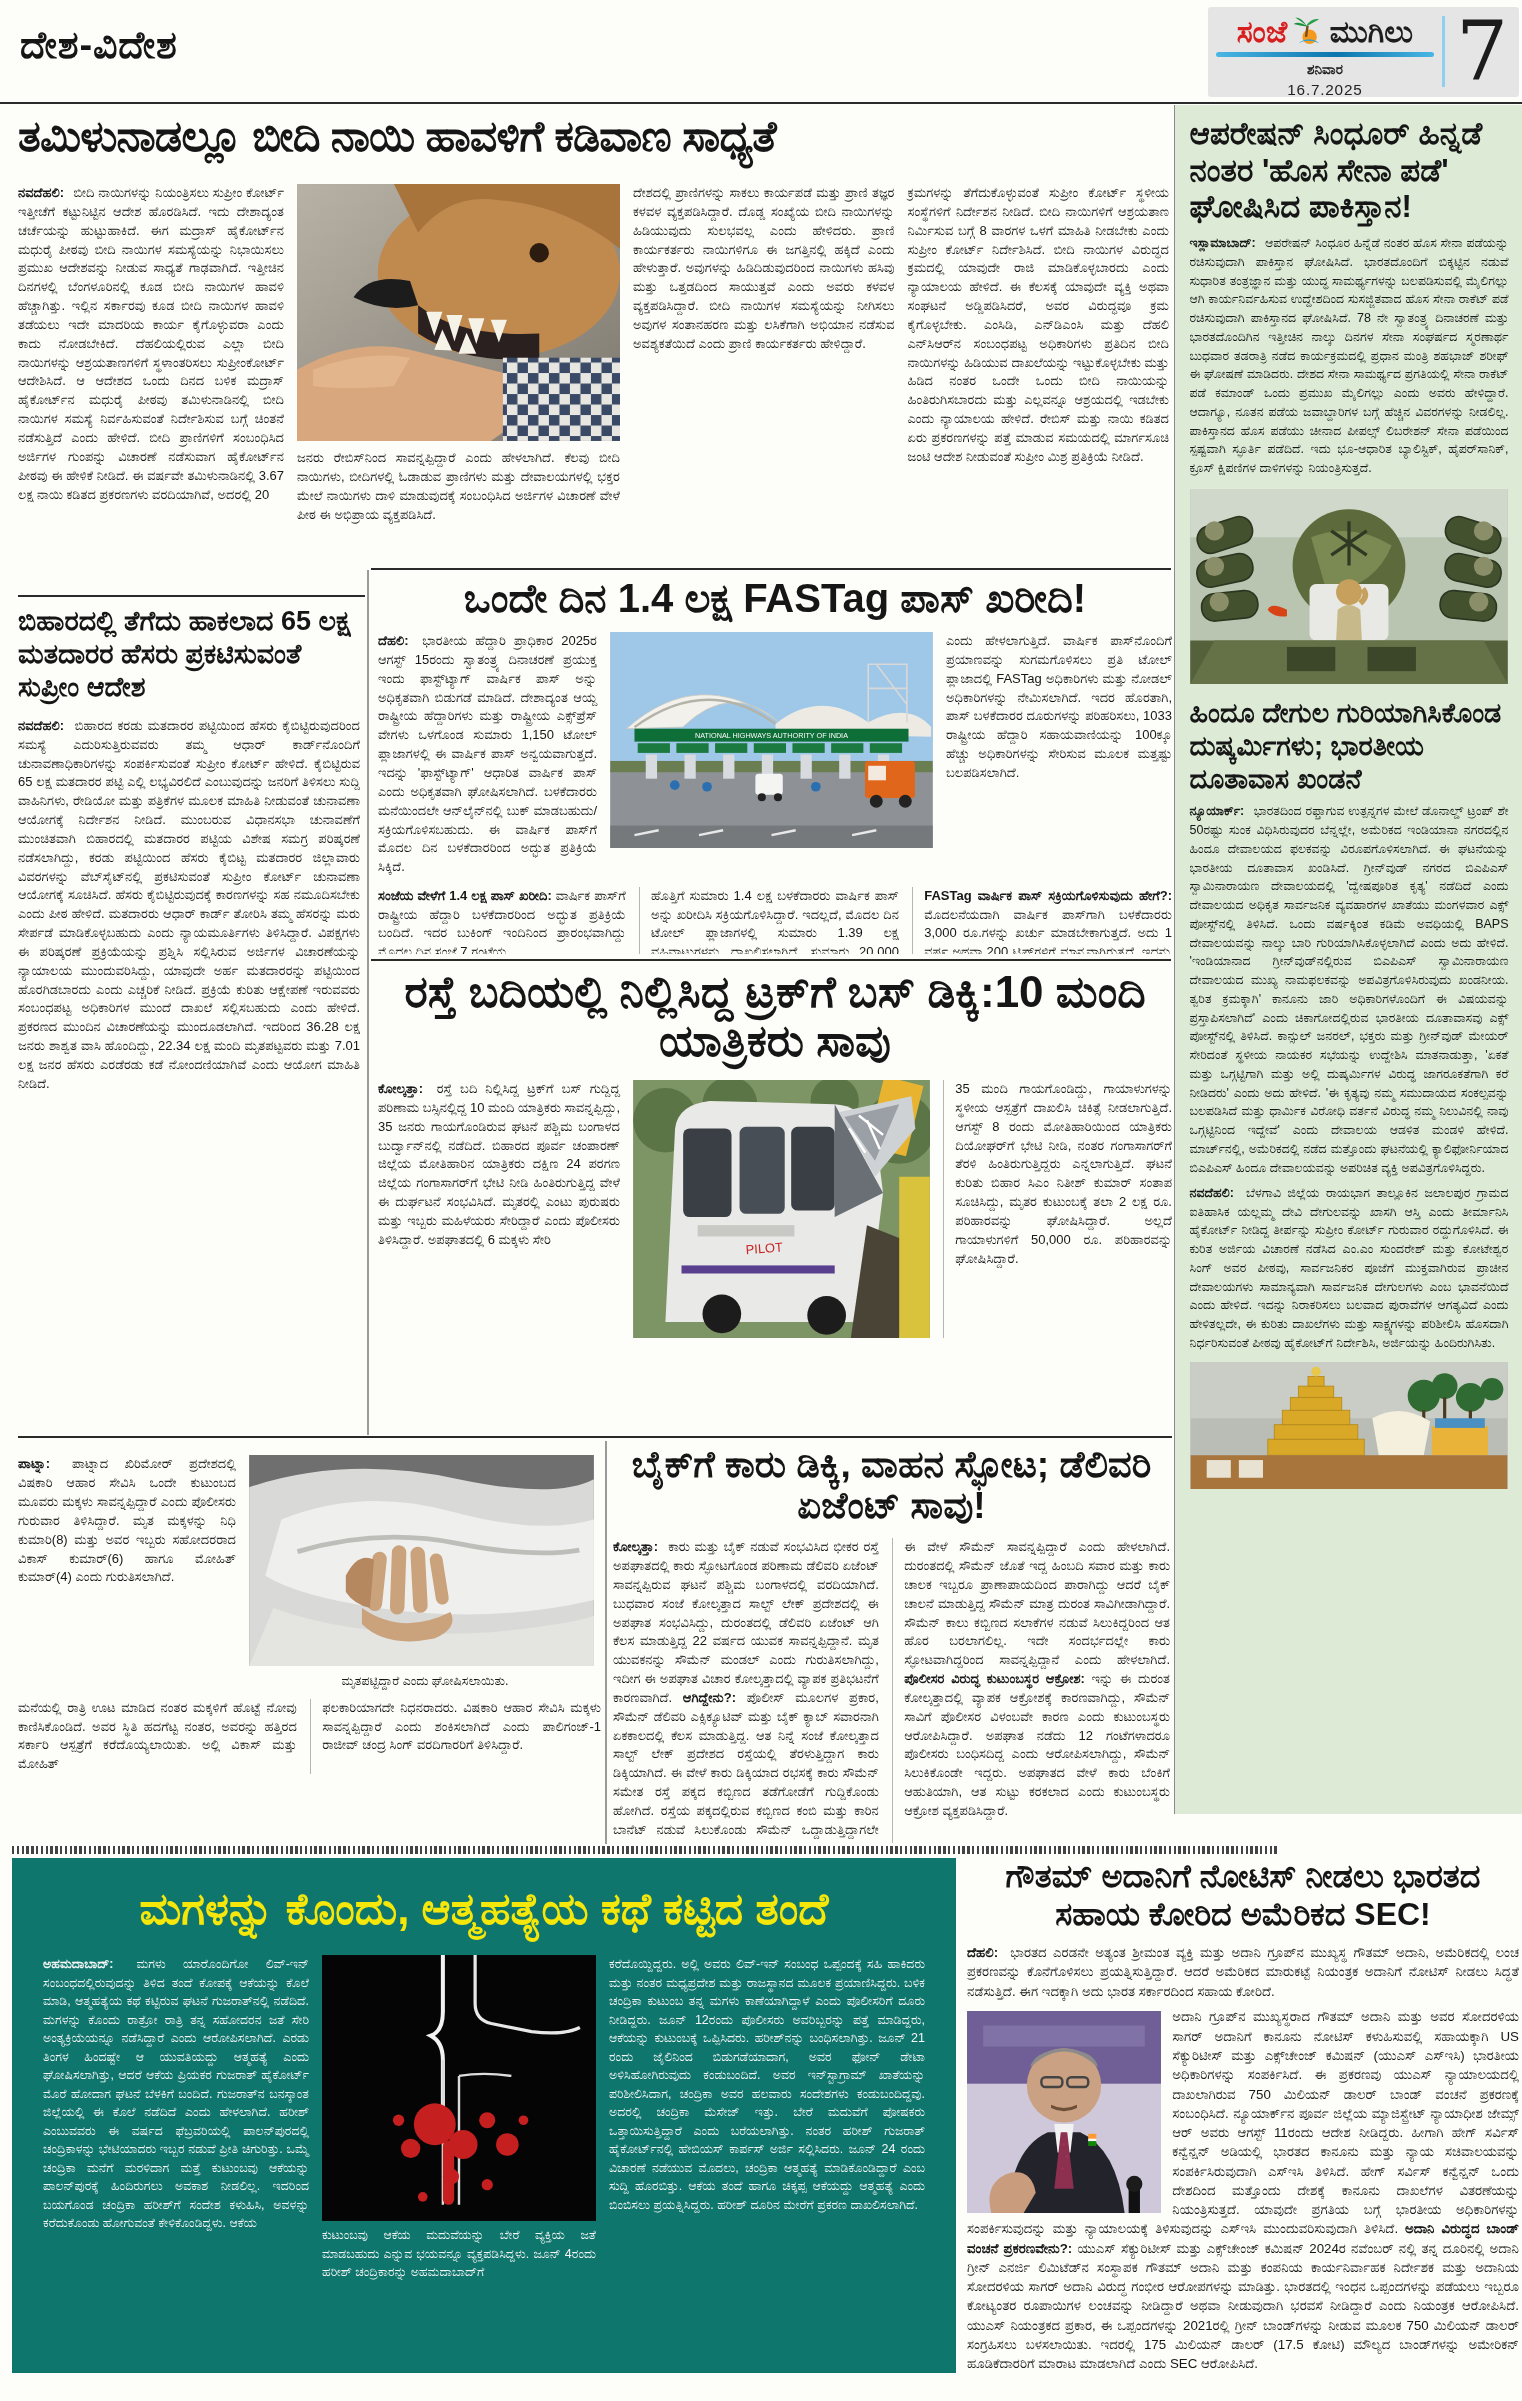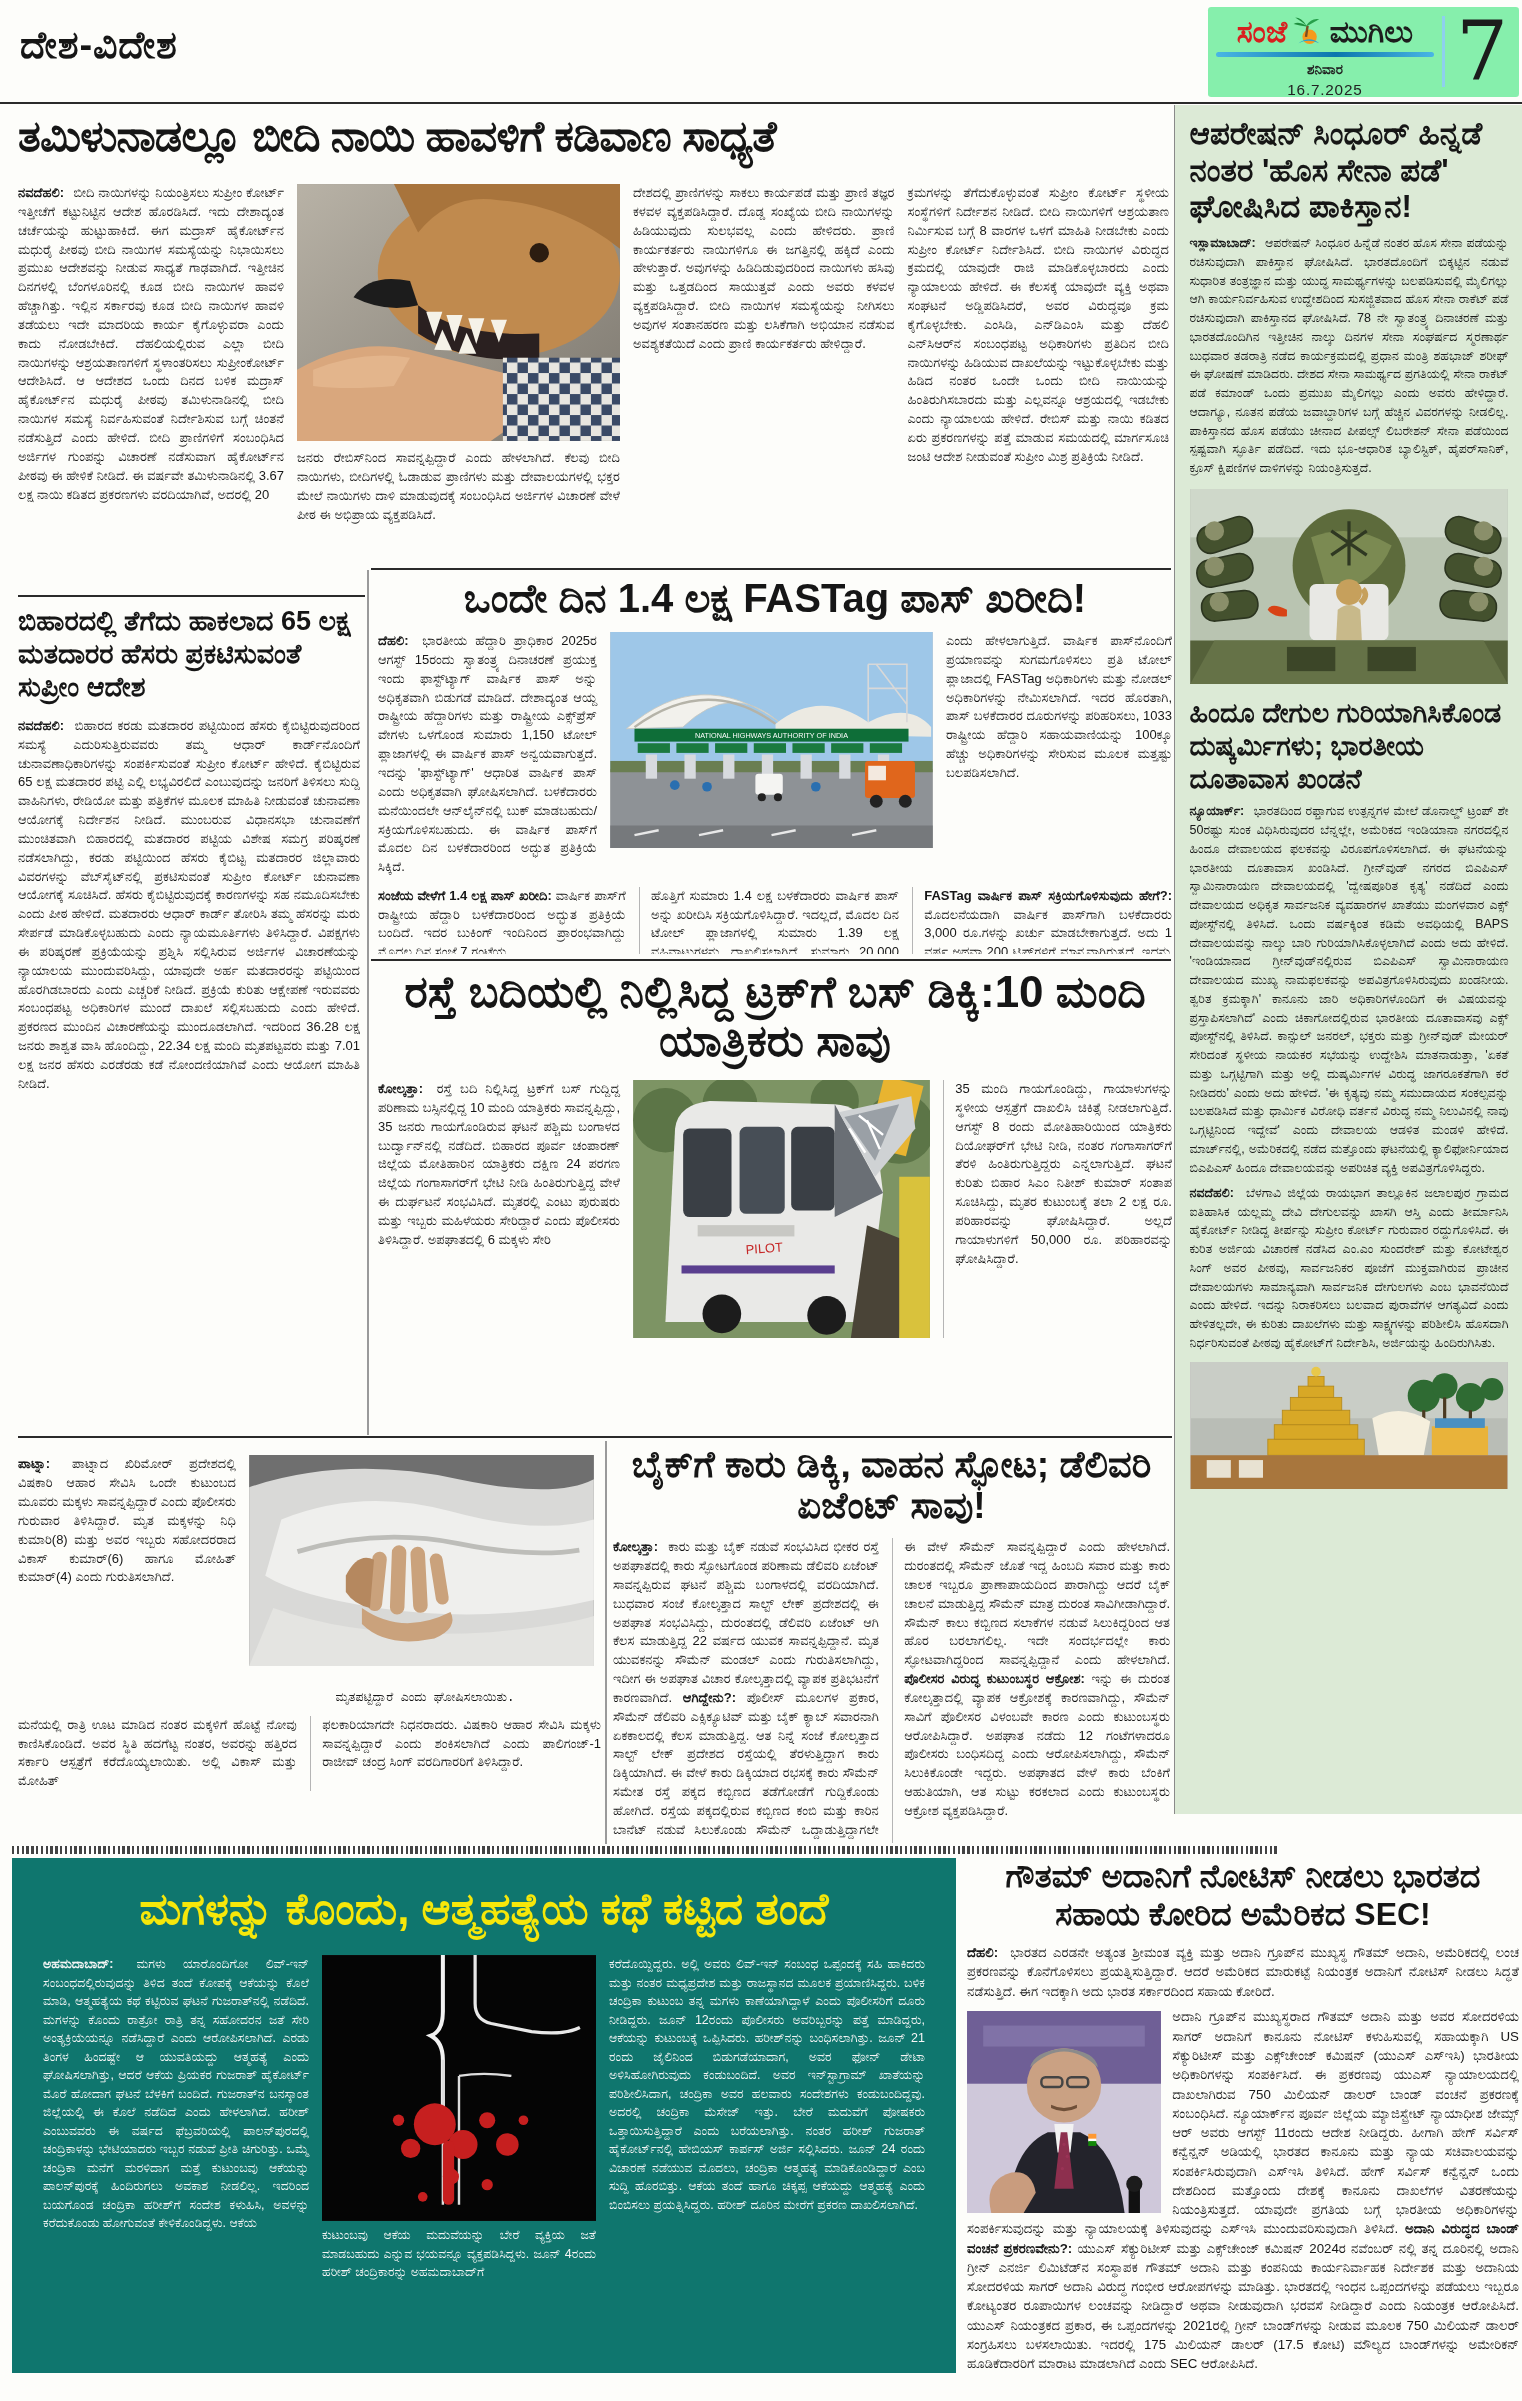--- a/index.html
+++ b/index.html
@@ -2,21 +2,21 @@
 <html style="font-size:13px"><head>
 <meta charset="utf-8">
 <style>
   html,body{margin:0;padding:0;background:#e8e8e4;}
   .page{position:relative;width:1523px;height:2401px;background:#fdfdfa;margin:0 auto;
         font-family:"Liberation Sans","DejaVu Sans",sans-serif;color:#161616;overflow:hidden;}
   .abs{position:absolute;overflow:hidden;}
   .hline{position:absolute;background:#2a2a2a;}
   .vline{position:absolute;background:#9a9a9a;width:1.6px;}
   .section-title{font-size:38px;font-weight:bold;letter-spacing:0.8px;}
-  .masthead{background:#86efac;border-radius:3.2px;display:flex;}
+  .masthead{background:#e5e5e5;border-radius:3.2px;display:flex;}
   .mh-left{flex:1;text-align:center;padding-top:8px;}
   .brandrow{display:flex;align-items:center;justify-content:center;gap:3.2px;}
   .brand1{color:#d81f1f;font-size:30px;font-weight:bold;}
   .brand2{color:#1d1d1d;font-size:30px;font-weight:bold;}
   .swoosh{height:5.6px;width:218px;margin:2.4px auto 4.8px auto;border-radius:3.2px;
           background:linear-gradient(90deg,#49b6e4,#0b76ad 55%,#49b6e4);}
   .mh-day{font-size:13.7px;font-weight:bold;color:#222;}
   .mh-date{font-size:15.3px;color:#222;margin-top:2.4px;letter-spacing:0.8px;}
   .mh-sep{width:3.2px;background:#8ed0ee;margin:9.7px 0;}
   .pageno{width:74px;display:flex;align-items:center;justify-content:center;
@@ -272,21 +272,21 @@
           <path d="M30 190 Q140 230 300 220 Q390 212 428 200 L428 262 L0 262 Z" fill="#e4e4e1"></path>
           <g fill="#caa27c">
             <rect x="150" y="120" width="18" height="74" rx="9" transform="rotate(6 159 157)"></rect>
             <rect x="176" y="112" width="18" height="86" rx="9" transform="rotate(2 185 155)"></rect>
             <rect x="202" y="114" width="18" height="82" rx="9" transform="rotate(-3 211 155)"></rect>
             <rect x="228" y="122" width="16" height="64" rx="8" transform="rotate(-9 236 154)"></rect>
             <path d="M140 190 Q190 225 250 195 Q260 215 230 228 Q170 240 140 210 Z"></path>
           </g>
           <path d="M120 150 Q135 120 155 130 L150 190 Q130 185 120 170 Z" fill="#b5885f"></path>
         </svg>
-        <div class="caption" style="margin-top:24px;text-align:center;font-family:Liberation Mono, monospace;">ಮೃತಪಟ್ಟಿದ್ದಾರೆ ಎಂದು ಘೋಷಿಸಲಾಯಿತು.</div>
+        <div class="caption" style="margin-top:7px;text-align:center;">ಮೃತಪಟ್ಟಿದ್ದಾರೆ ಎಂದು ಘೋಷಿಸಲಾಯಿತು.</div>
       </div>
     </div>
     <div class="cols" style="margin-top:8px;">
       <div class="col body-t">ಮನೆಯಲ್ಲಿ ರಾತ್ರಿ ಊಟ ಮಾಡಿದ ನಂತರ ಮಕ್ಕಳಿಗೆ ಹೊಟ್ಟೆ ನೋವು ಕಾಣಿಸಿಕೊಂಡಿದೆ. ಅವರ ಸ್ಥಿತಿ ಹದಗೆಟ್ಟ ನಂತರ, ಅವರನ್ನು ಹತ್ತಿರದ ಸರ್ಕಾರಿ ಆಸ್ಪತ್ರೆಗೆ ಕರೆದೊಯ್ಯಲಾಯಿತು. ಅಲ್ಲಿ ವಿಕಾಸ್ ಮತ್ತು ಮೋಹಿತ್</div>
       <div class="col body-t col-rule">ಫಲಕಾರಿಯಾಗದೇ ನಿಧನರಾದರು. ವಿಷಕಾರಿ ಆಹಾರ ಸೇವಿಸಿ ಮಕ್ಕಳು ಸಾವನ್ನಪ್ಪಿದ್ದಾರೆ ಎಂದು ಶಂಕಿಸಲಾಗಿದೆ ಎಂದು ಪಾಲಿಗಂಜ್-1 ರಾಜೀವ್ ಚಂದ್ರ ಸಿಂಗ್ ವರದಿಗಾರರಿಗೆ ತಿಳಿಸಿದ್ದಾರೆ.</div>
     </div>
   </div>
 
   <div class="abs" style="left:613px;top:1444px;width:557px;height:399px;">
     <div class="headline-l" style="font-size:37px;">ಬೈಕ್‌ಗೆ ಕಾರು ಡಿಕ್ಕಿ, ವಾಹನ ಸ್ಫೋಟ; ಡೆಲಿವರಿ ಏಜೆಂಟ್ ಸಾವು!</div>

